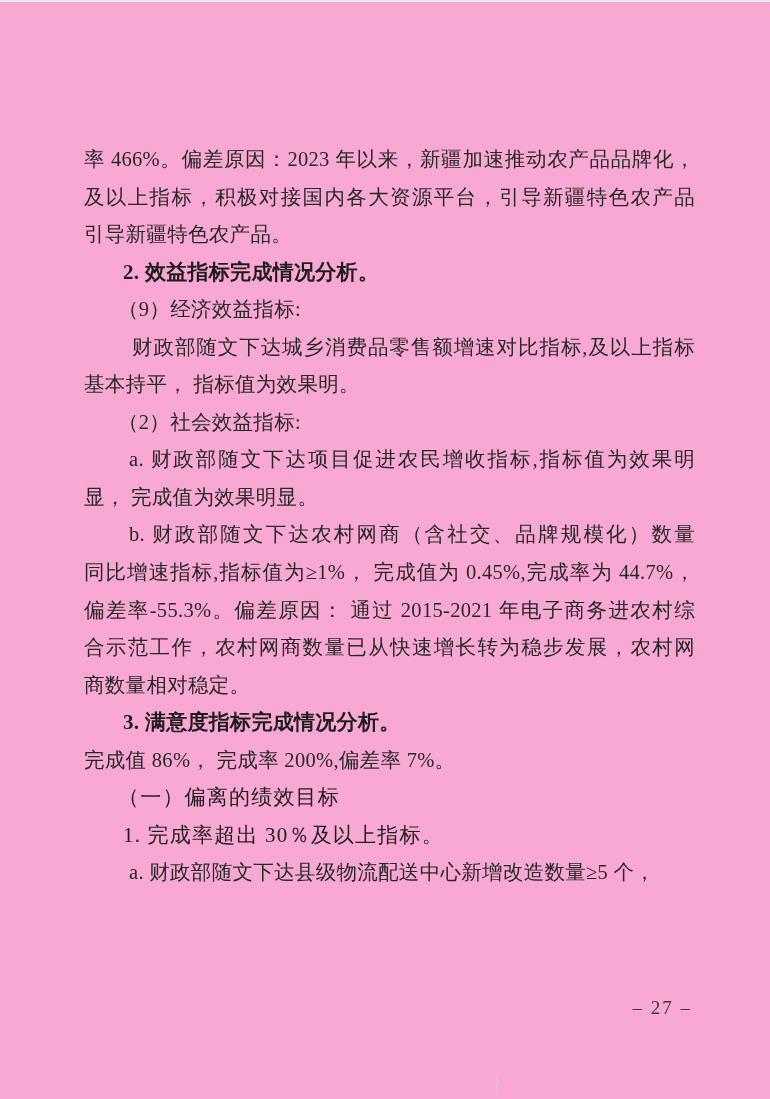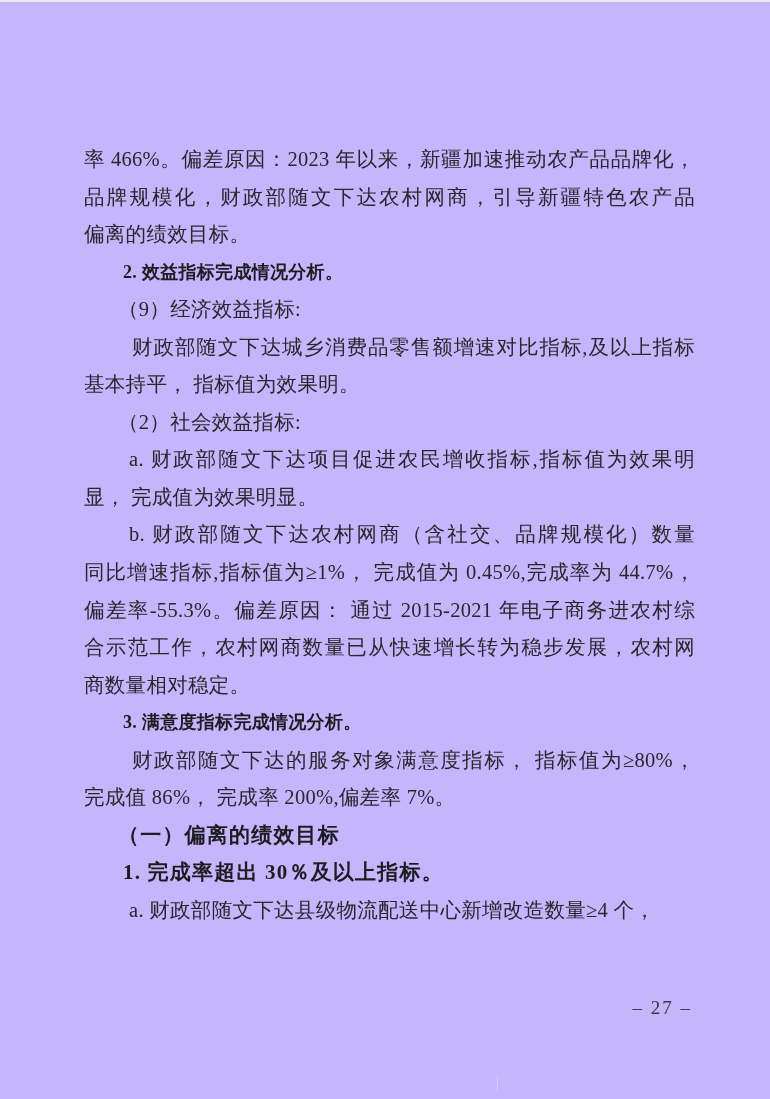--- a/index.html
+++ b/index.html
@@ -5,21 +5,21 @@
   * { margin: 0; padding: 0; box-sizing: border-box; }
   html, body { width: 770px; height: 1099px; }
   body {
     font-family: "Liberation Serif", "DejaVu Serif", serif;
     background: #ffffff;
   }
   .page {
     position: absolute;
     left: 0; top: 0;
     width: 770px; height: 1099px;
-    background: #c4b5fd;
+    background: #f9a8d4;
     overflow: hidden;
   }
   .page::before {
     content: "";
     position: absolute;
     left: 0; top: 0;
     width: 770px; height: 2px;
     background: #e9e9e5;
   }
   .content {
@@ -44,31 +44,31 @@
   }
   
   .ind-br  { padding-left: 34px; }  
   .ind-num { padding-left: 39px; }  
   .ind-ab  { padding-left: 45px; }  
   .ind-body{ padding-left: 48px; }  
   .ind-hei { padding-left: 54px; }  
   .bold-song {
     font-weight: 700;
     color: #1d1d1f;
-    font-size: 18px;
+    font-size: 21px;
   }
   .bold-hei {
     font-family: "Liberation Sans", "DejaVu Sans", sans-serif;
     font-weight: 700;
     color: #1d1d1f;
     font-size: 20.5px;
     letter-spacing: 1px;
   }
   .bold-kai {
-    font-weight: 700;
+    font-weight: 400;
     color: #1d1d1f;
     font-size: 21px;
     letter-spacing: 1.2px;
   }
   .page-number {
     position: absolute;
     top: 997px;
     right: 78px;
     font-size: 19px;
     letter-spacing: 2px;
@@ -85,39 +85,38 @@
     transform: rotate(6deg);
   }
 </style>
 </head>
 <body>
 
 <div class="page">
 
   <div class="content">
     <div class="ln j">率 466%。偏差原因：2023 年以来，新疆加速推动农产品品牌化，</div>
-    <div class="ln j">品牌规模化，财政部随文下达农村网商，引导新疆特色农产品</div>
-    <div class="ln">偏离的绩效目标。</div>
+    <div class="ln j">及以上指标，积极对接国内各大资源平台，引导新疆特色农产品</div>
+    <div class="ln">引导新疆特色农产品。</div>
     <div class="ln bold-song ind-num">2. 效益指标完成情况分析。</div>
     <div class="ln ind-br">（9）经济效益指标:</div>
     <div class="ln j ind-body">财政部随文下达城乡消费品零售额增速对比指标,及以上指标</div>
     <div class="ln">基本持平， 指标值为效果明。</div>
     <div class="ln ind-br">（2）社会效益指标:</div>
     <div class="ln j ind-ab">a. 财政部随文下达项目促进农民增收指标,指标值为效果明</div>
     <div class="ln">显， 完成值为效果明显。</div>
     <div class="ln j ind-ab">b. 财政部随文下达农村网商（含社交、品牌规模化）数量</div>
     <div class="ln j">同比增速指标,指标值为≥1%， 完成值为 0.45%,完成率为 44.7%，</div>
     <div class="ln j">偏差率-55.3%。偏差原因： 通过 2015-2021 年电子商务进农村综</div>
     <div class="ln j">合示范工作，农村网商数量已从快速增长转为稳步发展，农村网</div>
     <div class="ln">商数量相对稳定。</div>
     <div class="ln bold-song ind-num">3. 满意度指标完成情况分析。</div>
-    <div class="ln j ind-body">财政部随文下达的服务对象满意度指标， 指标值为≥80%，</div>
     <div class="ln">完成值 86%， 完成率 200%,偏差率 7%。</div>
     <div class="ln bold-kai ind-br">（一）偏离的绩效目标</div>
     <div class="ln bold-kai ind-num">1. 完成率超出 30％及以上指标。</div>
-    <div class="ln ind-ab">a. 财政部随文下达县级物流配送中心新增改造数量≥4 个，</div>
+    <div class="ln ind-ab">a. 财政部随文下达县级物流配送中心新增改造数量≥5 个，</div>
   </div>
 
   <div class="page-number">– 27 –</div>
 
   <div class="scan-artifact"></div>
 
 </div>
 
 </body></html>

